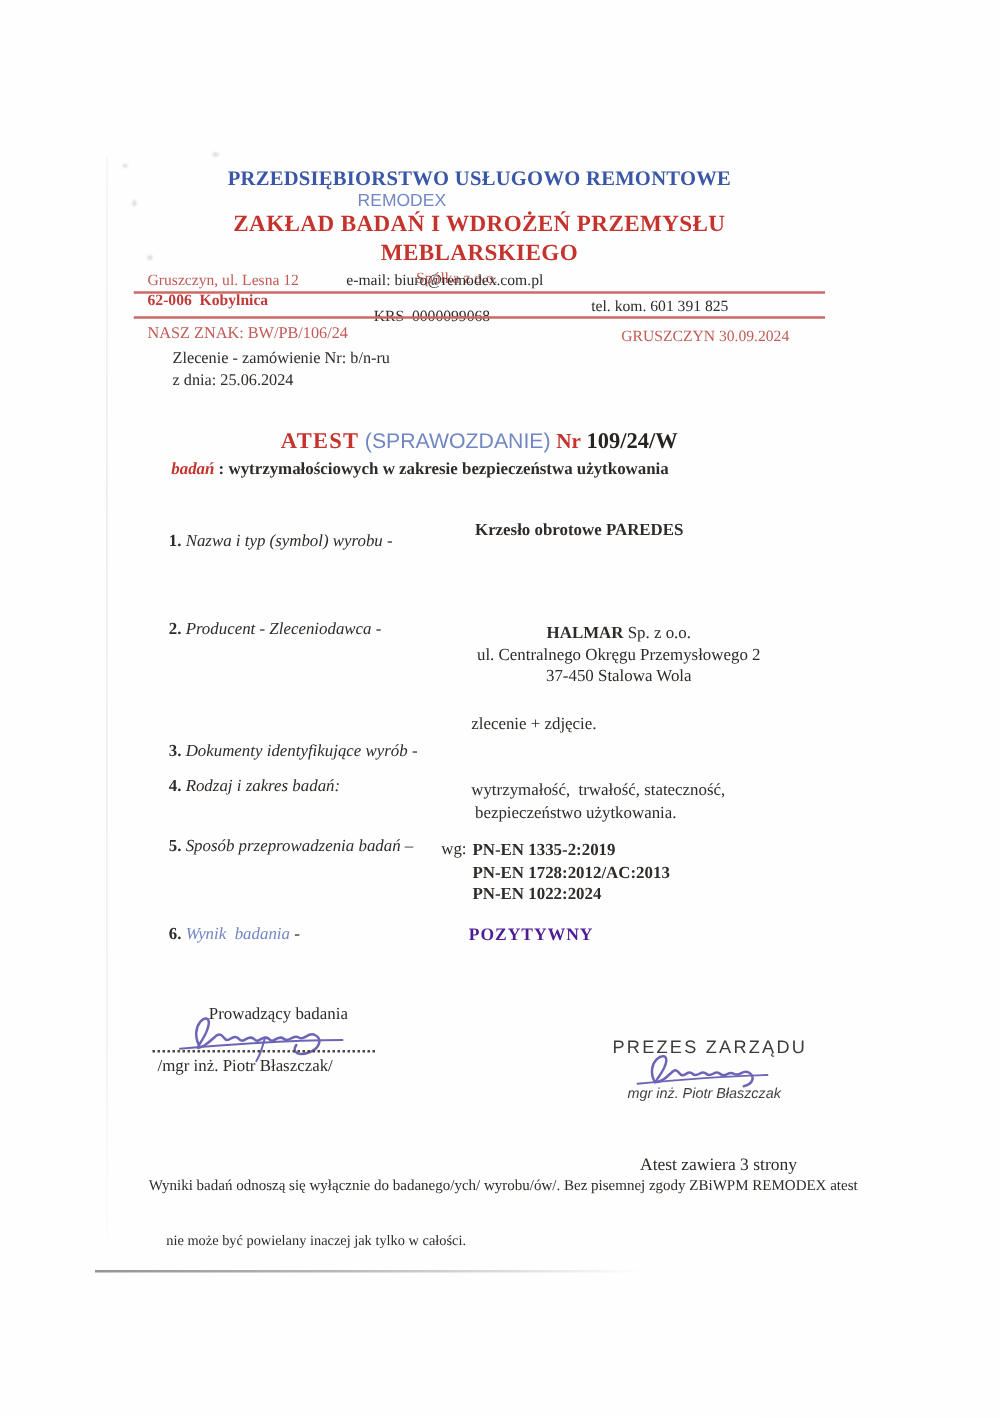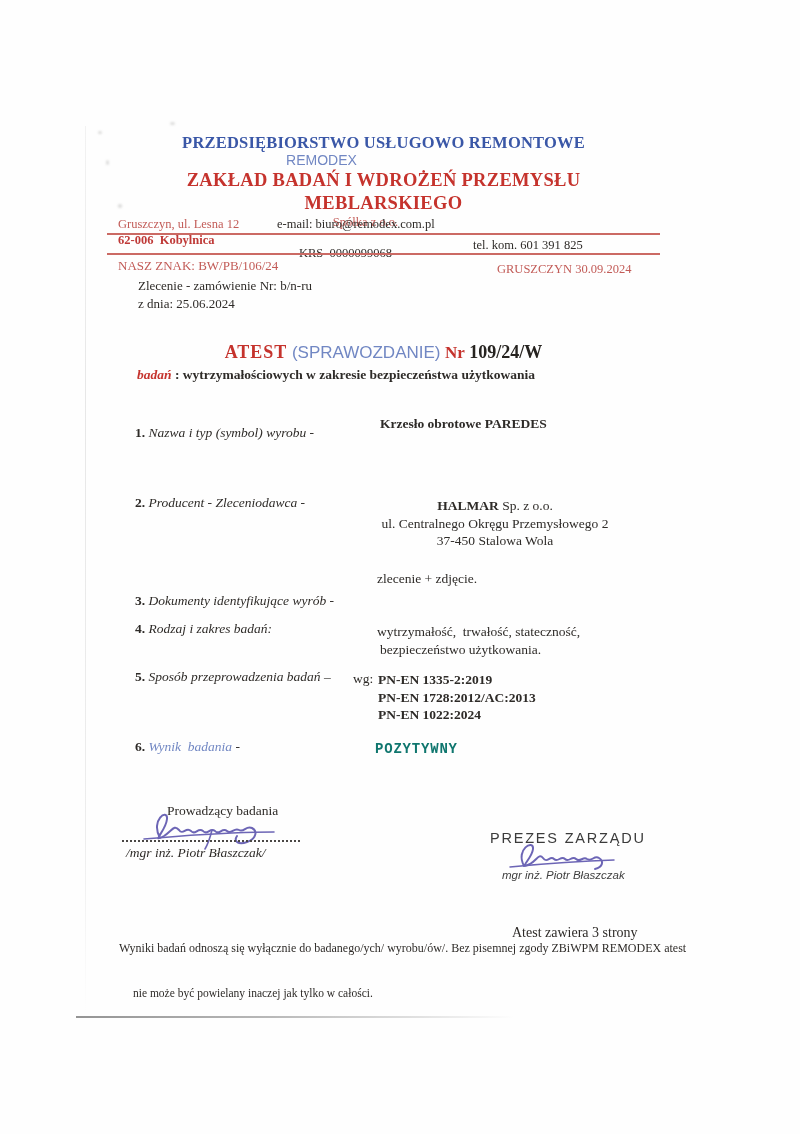--- a/index.html
+++ b/index.html
@@ -44,26 +44,26 @@
   .s-red{color:var(--red,#c5332d);font-style:italic;}
   
   .item-label{font-size:13.5px;}
   .item-no{font-weight:bold;font-style:normal;}
   .item-text{font-style:italic;}
   .item-val{font-size:13.5px;}
   .bold{font-weight:bold;}
   .blue-it{color:var(--light_blue,#7187c3);font-style:italic;text-align:right;}
   .producer-block{text-align:center;line-height:17.5px;}
   .standards{font-weight:bold;line-height:17.5px;}
-  .pozytywny{color:#0f766e;font-weight:bold;letter-spacing:.8px;font-size:14px;font-family:Liberation Mono, monospace;}
+  .pozytywny{color:#4c1d95;font-weight:bold;letter-spacing:.8px;font-size:14px;}
   
   .sig-title-left{left:167px;top:803px;font-size:13.5px;}
   .sig-left-svg{left:138px;top:806px;}
   .dotline{left:122px;top:822px;width:178px;height:18px;border-bottom:2px dotted #4a4745;}
-  .sig-name-left{left:126px;top:845px;font-size:13.5px;font-style:italic;}
+  .sig-name-left{left:126px;top:845px;font-size:13.5px;}
   .sig-title-right{left:490px;top:830px;font-family:"Liberation Sans",sans-serif;font-size:14.5px;letter-spacing:1.8px;color:#3b3b3b;}
   .sig-right-svg{left:506px;top:838px;}
   .sig-name-right{left:502px;top:869px;font-family:"Liberation Sans",sans-serif;font-size:11.5px;font-style:italic;color:#3f3f3f;}
   
   .pages-note{left:512px;top:925px;font-size:14px;}
   .disc1{left:119px;top:941px;font-size:12px;}
   .disc2{left:133px;top:987px;font-size:11.5px;}
 </style>
 </head>
 <body>

